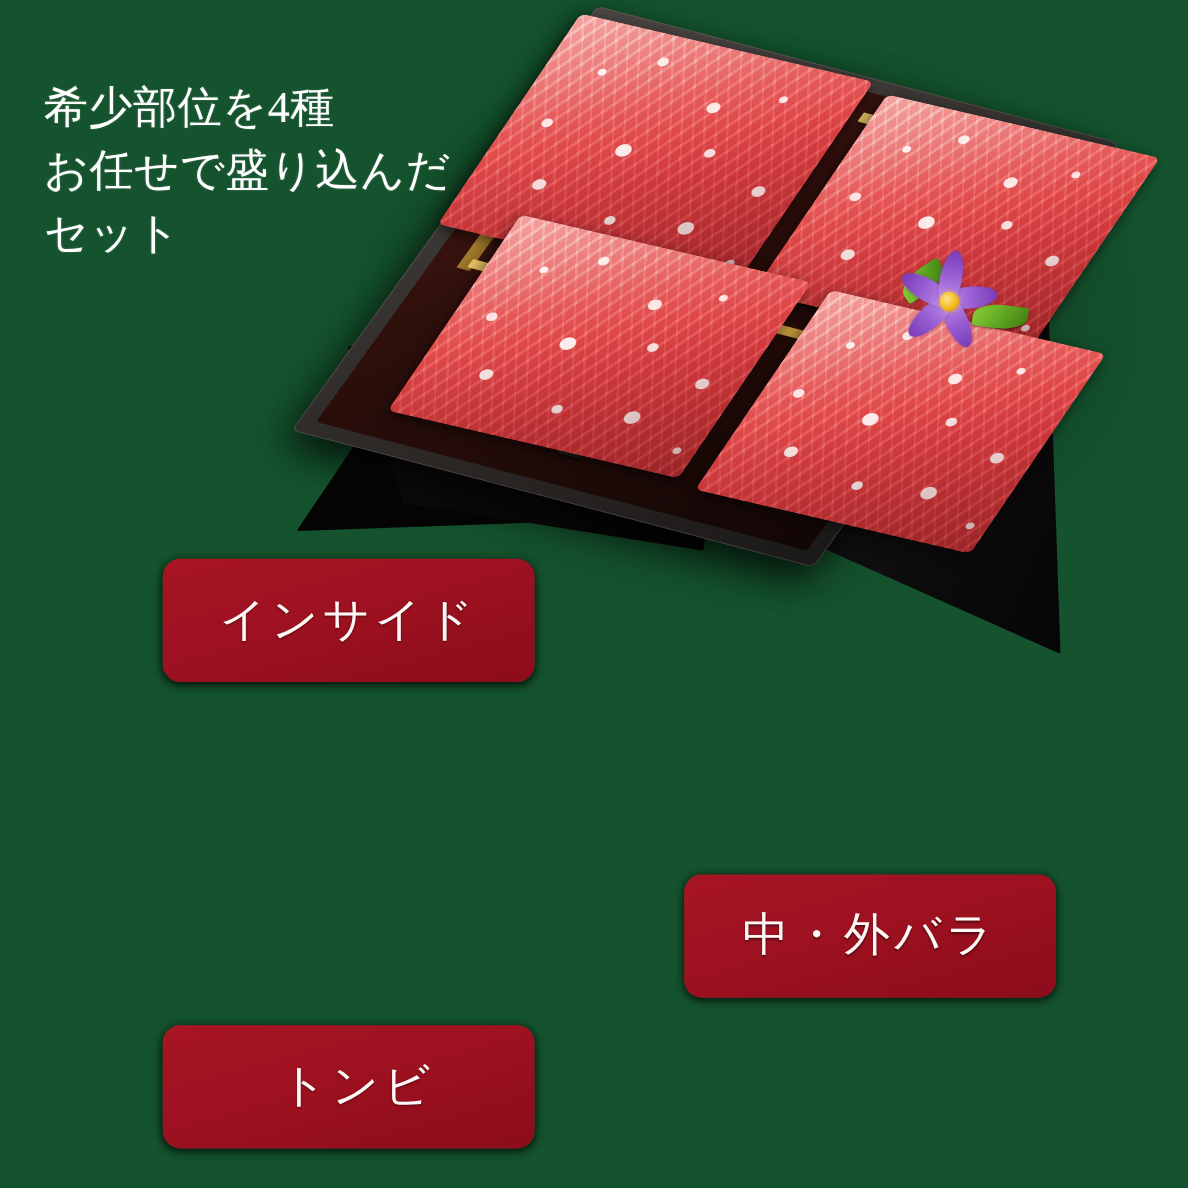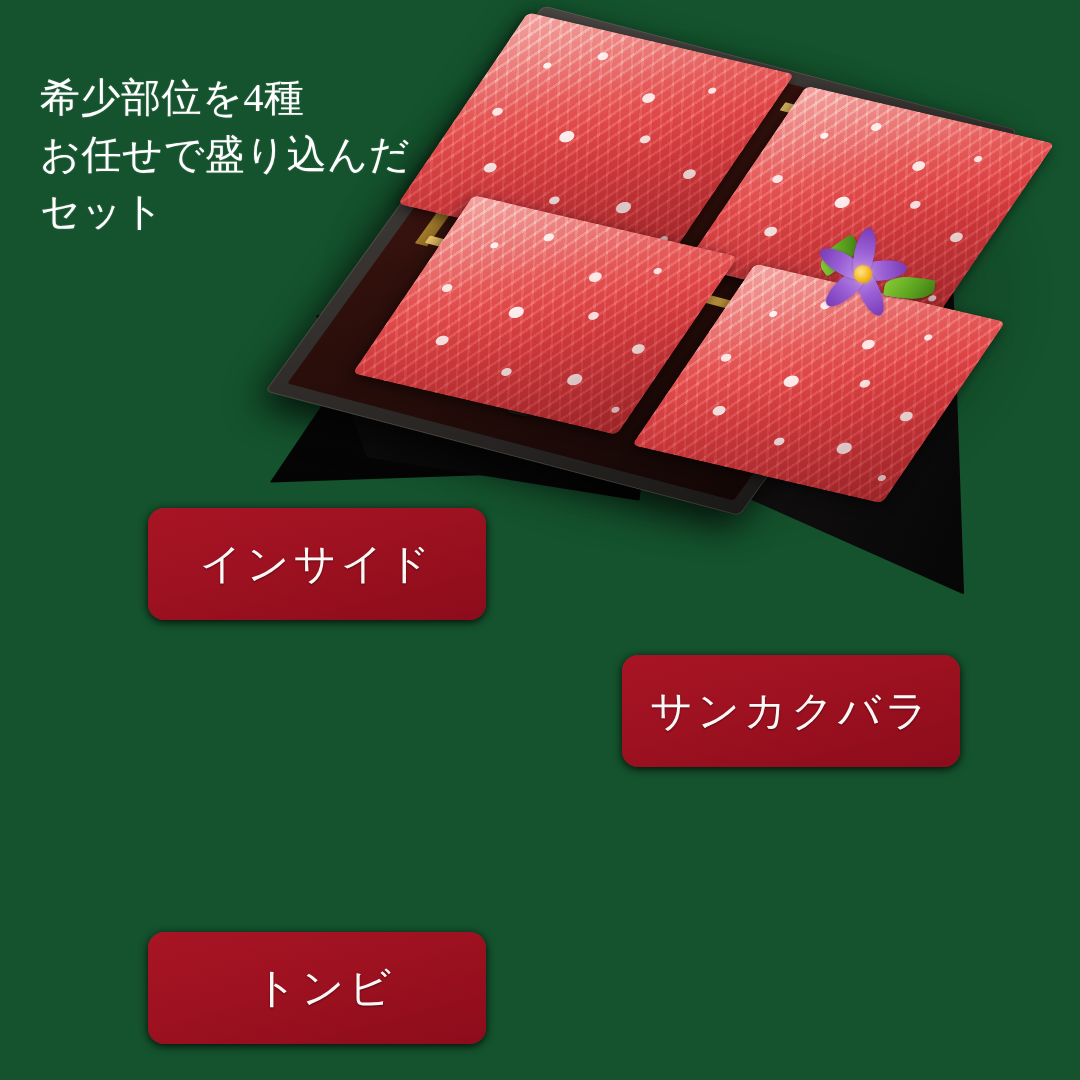--- a/index.html
+++ b/index.html
@@ -310,19 +310,19 @@
 
   <div class="badge-grid">
 
     <div class="badge col-l row-0">
       <span>インサイド</span>
     </div>
     <div class="badge col-l row-3">
       <span>トンビ</span>
     </div>
 
-    <div class="badge col-r row-1">
-      <span>サンカクバラ</span>
+    <div class="badge col-r row-2">
+      <span>中・外バラ</span>
     </div>
 
   </div>
 
 </div>
 
 </body></html>

